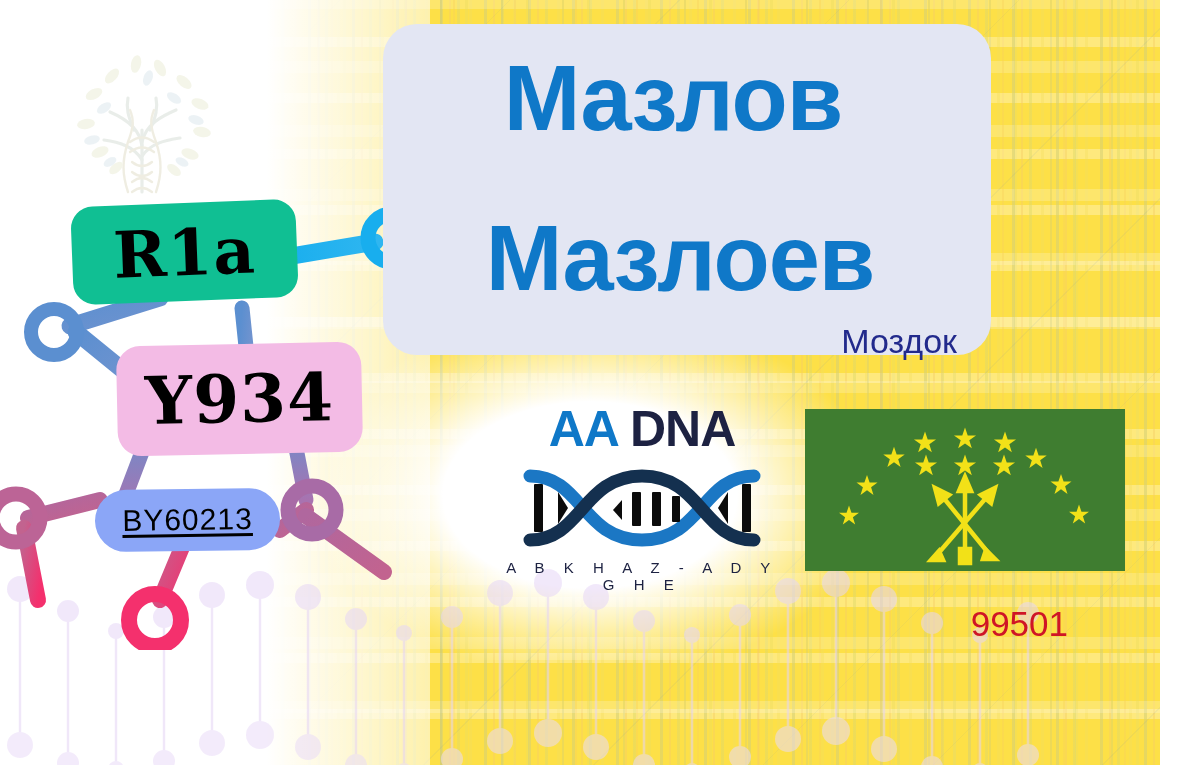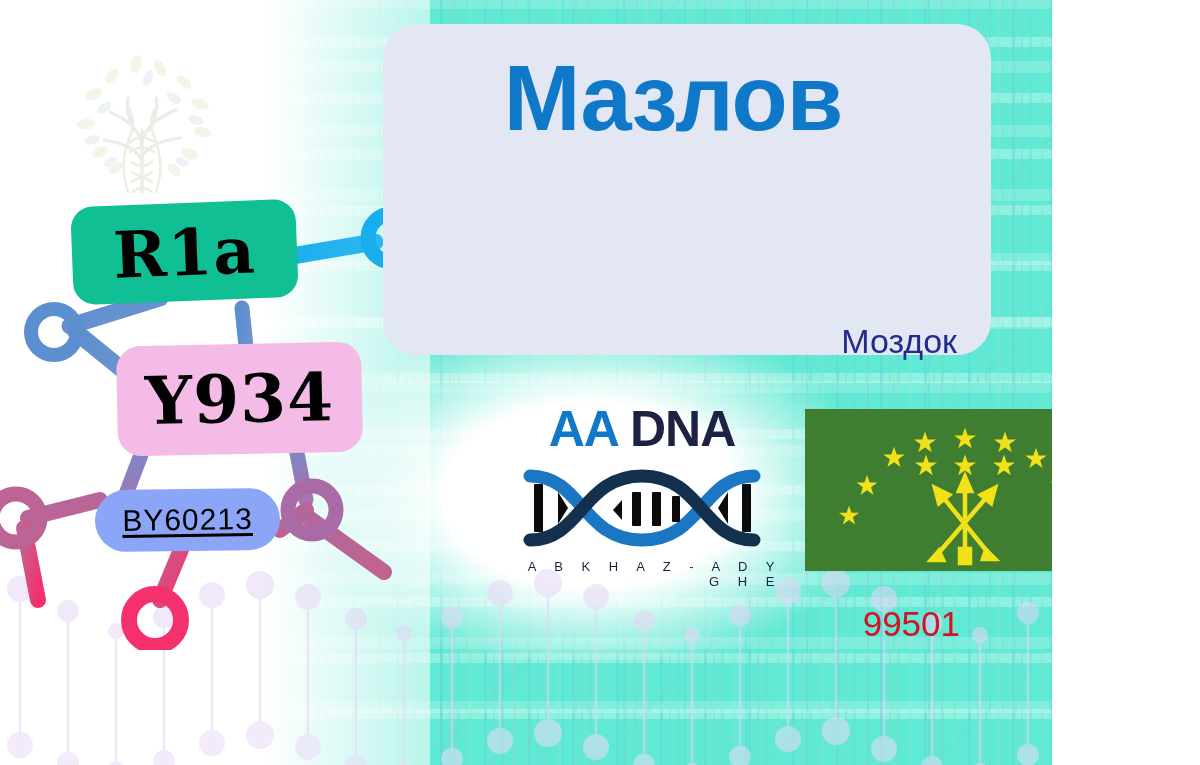--- a/index.html
+++ b/index.html
@@ -1,21 +1,21 @@
 <!DOCTYPE html>
 <html><head>
 <meta charset="utf-8">
 <style>
   html,body{margin:0;padding:0;}
   body{
     width:1200px;height:765px;overflow:hidden;
     background:#ffffff;
     font-family:"Liberation Sans", sans-serif;
   }
-  #stage{position:relative;width:1052px;height:765px;overflow:hidden;background:#5eead4;}
+  #stage{position:relative;width:1160px;height:765px;overflow:hidden;background:#fde047;}
 
   
   .bg-gel{
     position:absolute;inset:0;
     opacity:.30;
     background-image:
       repeating-linear-gradient(90deg,
         rgba(120,170,220,.55) 0px, rgba(120,170,220,.55) 3px,
         rgba(255,255,255,0) 3px, rgba(255,255,255,0) 9px,
         rgba(230,160,170,.40) 9px, rgba(230,160,170,.40) 11px,
@@ -120,22 +120,22 @@
   
   .logo{position:absolute;left:470px;top:404px;width:280px;height:180px;margin-left:32px;}
   .logo-word{
     position:absolute;left:0;top:0;width:280px;text-align:center;
     font-size:50px;font-weight:bold;letter-spacing:-1px;line-height:1;
     color:#1d2242;
   }
   .logo-word .aa{color:#0f78c8;}
   .logo-helix{position:absolute;left:10px;top:58px;width:260px;height:92px;}
   .logo-tag{
-    position:absolute;left:0;top:155px;width:280px;text-align:right;
-    font-size:13px;letter-spacing:7.5px;color:#1d2242;
+    position:absolute;left:0;top:155px;width:280px;text-align:center;
+    font-size:15px;letter-spacing:7.5px;color:#1d2242;
   }
 
   
   .flag{position:absolute;left:805px;top:409px;width:320px;height:162px;background:#3f7d30;}
 
   
   .kit-no{
     position:absolute;right:92px;top:606px;
     font-size:35px;color:#cf1526;line-height:1;
   }
@@ -317,20 +317,21 @@
       <circle cx="412" cy="58" r="24" stroke="#18aeee" stroke-width="15"></circle>
       <circle cx="74" cy="152" r="23" stroke="#5b8fd0" stroke-width="14"></circle>
       <circle cx="36" cy="338" r="24" stroke="#bc6496" stroke-width="15"></circle>
       <circle cx="332" cy="330" r="24" stroke="#a86ba6" stroke-width="15"></circle>
       <circle cx="175" cy="440" r="26" stroke="#f4306d" stroke-width="16"></circle>
     </g>
   </svg>
 
   <div class="name-card">
     <div class="n1">Мазлов</div>
+    <div class="n2">Мазлоев</div>
     <div class="sub">Моздок</div>
   </div>
 
   <div class="badge badge-r1a">
     <span>R1a</span>
   </div>
   <div class="badge badge-y934">
     <span>Y934</span>
   </div>
   <div class="badge badge-by">

